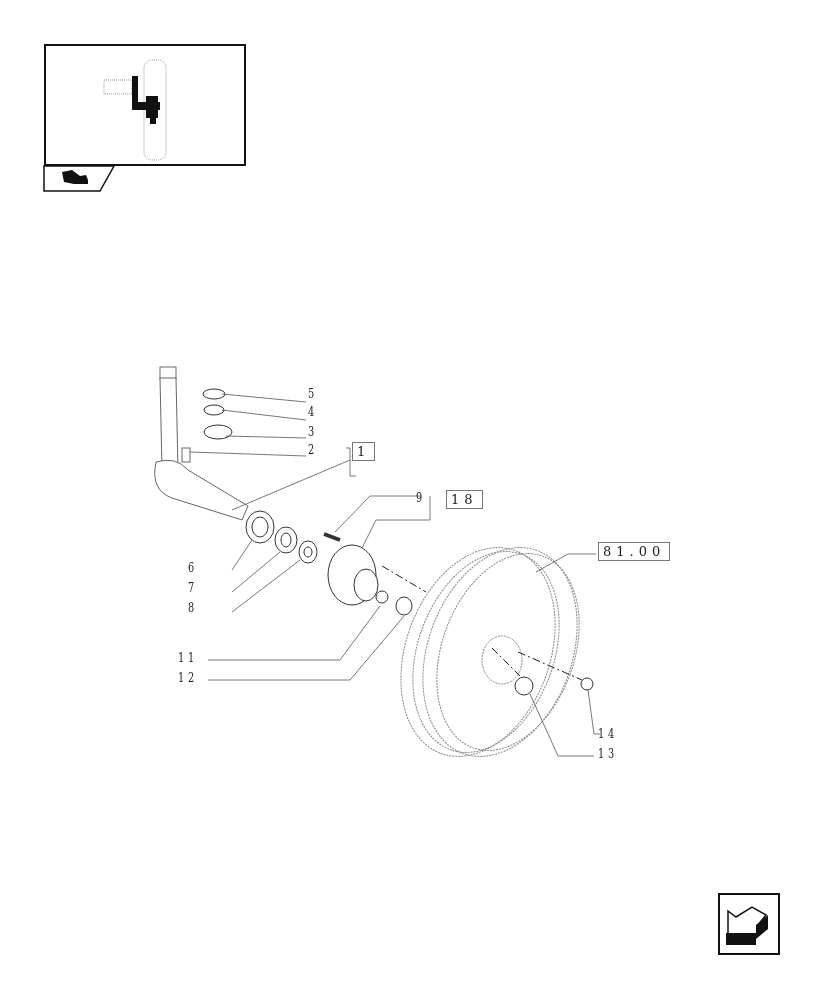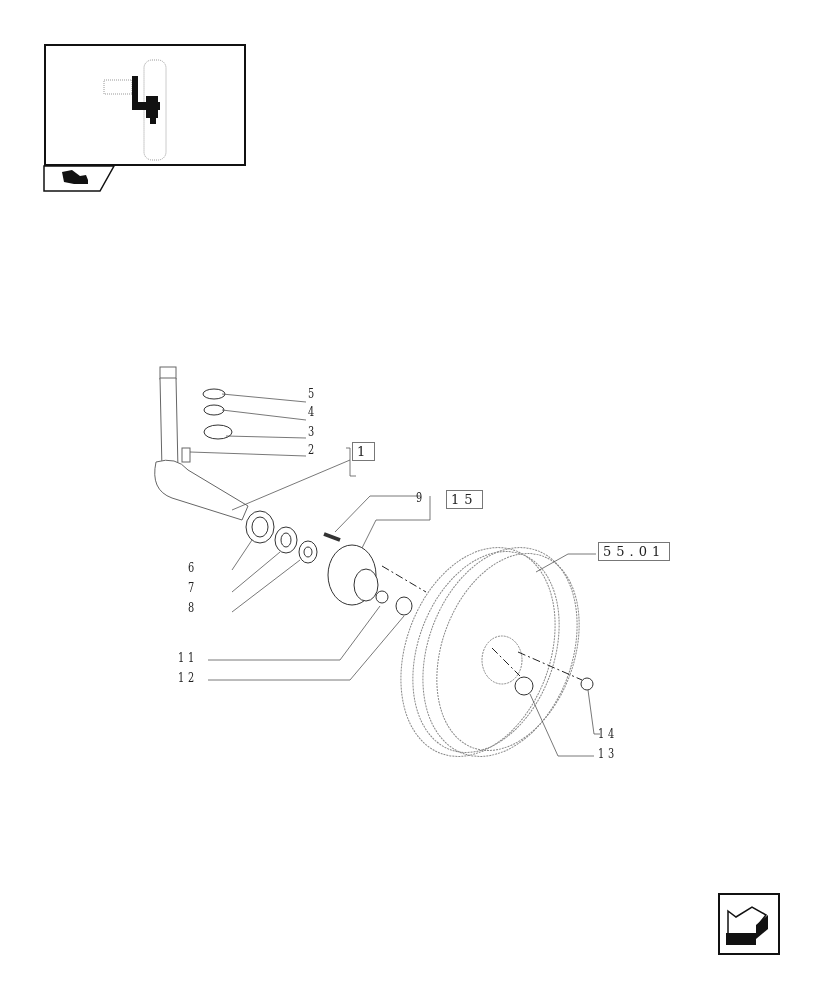--- a/index.html
+++ b/index.html
@@ -119,22 +119,22 @@
 <div class="abs lbl" style="left:188px;top:560px">6</div>
 <div class="abs lbl" style="left:188px;top:580px">7</div>
 <div class="abs lbl" style="left:188px;top:600px">8</div>
 <div class="abs lbl" style="left:416px;top:490px">9</div>
 <div class="abs lbl" style="left:178px;top:650px">11</div>
 <div class="abs lbl" style="left:178px;top:670px">12</div>
 <div class="abs lbl" style="left:598px;top:746px">13</div>
 <div class="abs lbl" style="left:598px;top:726px">14</div>
 
 <div class="abs box" style="left:352px;top:442px">1</div>
-<div class="abs box" style="left:446px;top:490px">15</div>
-<div class="abs box" style="left:598px;top:542px">55.01</div>
+<div class="abs box" style="left:446px;top:490px">18</div>
+<div class="abs box" style="left:598px;top:542px">81.00</div>
 
 <div class="abs nav">
   <svg width="58" height="58">
     <path d="M8 16 L16 22 L32 12 L46 20 L38 30 L42 34 L36 40 L8 42 Z" fill="#fff" stroke="#111" stroke-width="1.5"></path>
     <path d="M6 38 L36 38 L36 50 L6 50 Z" fill="#111"></path>
     <path d="M36 30 L48 20 L48 34 L36 44 Z" fill="#111"></path>
   </svg>
 </div>
 
 </body></html>

